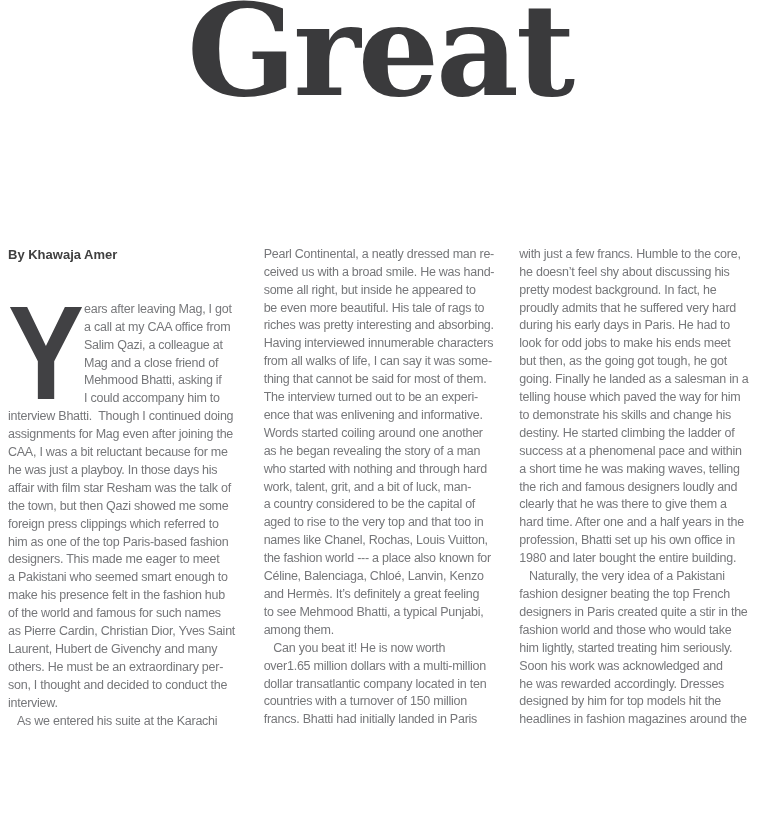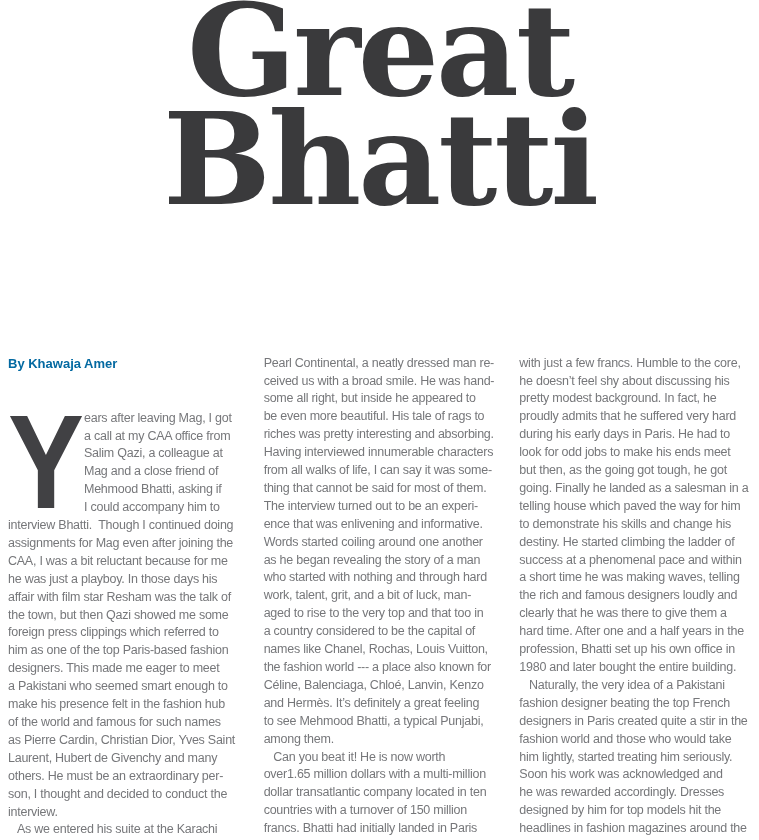--- a/index.html
+++ b/index.html
@@ -34,21 +34,21 @@
     color:#76777a;
     font-size:12.5px;
     line-height:17.9px;
     letter-spacing:-0.25px;
   }
   .col:last-child { margin-right:9px; }
   .col .line { white-space:pre; }
 
   .byline {
     font-weight:bold;
-    color:#0369a1;
+    color:#404040;
     font-size:13px;
     line-height:18px;
     letter-spacing:0;
     margin-bottom:37px;
   }
 
   .dropcap {
     float:left;
     width:76px;
     height:91px;
@@ -61,21 +61,20 @@
     transform-origin:0 0;
   }
 </style>
 </head>
 <body>
 
 <div class="page">
 
   <header class="title-block">
     <span class="title-line">Great</span>
-    <span class="title-line">Bhatti</span>
   </header>
 
   <div class="columns">
 
     <div class="col">
       <div class="byline">By Khawaja Amer</div>
       <div class="para">
         <span class="dropcap">Y</span>
         <span><div class="line">ears after leaving Mag, I got</div><div class="line">a call at my CAA office from</div><div class="line">Salim Qazi, a colleague at</div><div class="line">Mag and a close friend of</div><div class="line">Mehmood Bhatti, asking if</div><div class="line">I could accompany him to</div><div class="line">interview Bhatti.  Though I continued doing</div><div class="line">assignments for Mag even after joining the</div><div class="line">CAA, I was a bit reluctant because for me</div><div class="line">he was just a playboy. In those days his</div><div class="line">affair with film star Resham was the talk of</div><div class="line">the town, but then Qazi showed me some</div><div class="line">foreign press clippings which referred to</div><div class="line">him as one of the top Paris-based fashion</div><div class="line">designers. This made me eager to meet</div><div class="line">a Pakistani who seemed smart enough to</div><div class="line">make his presence felt in the fashion hub</div><div class="line">of the world and famous for such names</div><div class="line">as Pierre Cardin, Christian Dior, Yves Saint</div><div class="line">Laurent, Hubert de Givenchy and many</div><div class="line">others. He must be an extraordinary per-</div><div class="line">son, I thought and decided to conduct the</div><div class="line">interview.</div><div class="line">   As we entered his suite at the Karachi</div></span>
       </div>
@@ -89,22 +88,22 @@
         <div class="line">riches was pretty interesting and absorbing.</div>
         <div class="line">Having interviewed innumerable characters</div>
         <div class="line">from all walks of life, I can say it was some-</div>
         <div class="line">thing that cannot be said for most of them.</div>
         <div class="line">The interview turned out to be an experi-</div>
         <div class="line">ence that was enlivening and informative.</div>
         <div class="line">Words started coiling around one another</div>
         <div class="line">as he began revealing the story of a man</div>
         <div class="line">who started with nothing and through hard</div>
         <div class="line">work, talent, grit, and a bit of luck, man-</div>
+        <div class="line">a country considered to be the capital of</div>
         <div class="line">aged to rise to the very top and that too in</div>
-        <div class="line">a country considered to be the capital of</div>
         <div class="line">names like Chanel, Rochas, Louis Vuitton,</div>
         <div class="line">the fashion world --- a place also known for</div>
         <div class="line">Céline, Balenciaga, Chloé, Lanvin, Kenzo</div>
         <div class="line">and Hermès. It’s definitely a great feeling</div>
         <div class="line">to see Mehmood Bhatti, a typical Punjabi,</div>
         <div class="line">among them.</div>
         <div class="line">   Can you beat it! He is now worth</div>
         <div class="line">over1.65 million dollars with a multi-million</div>
         <div class="line">dollar transatlantic company located in ten</div>
         <div class="line">countries with a turnover of 150 million</div>

